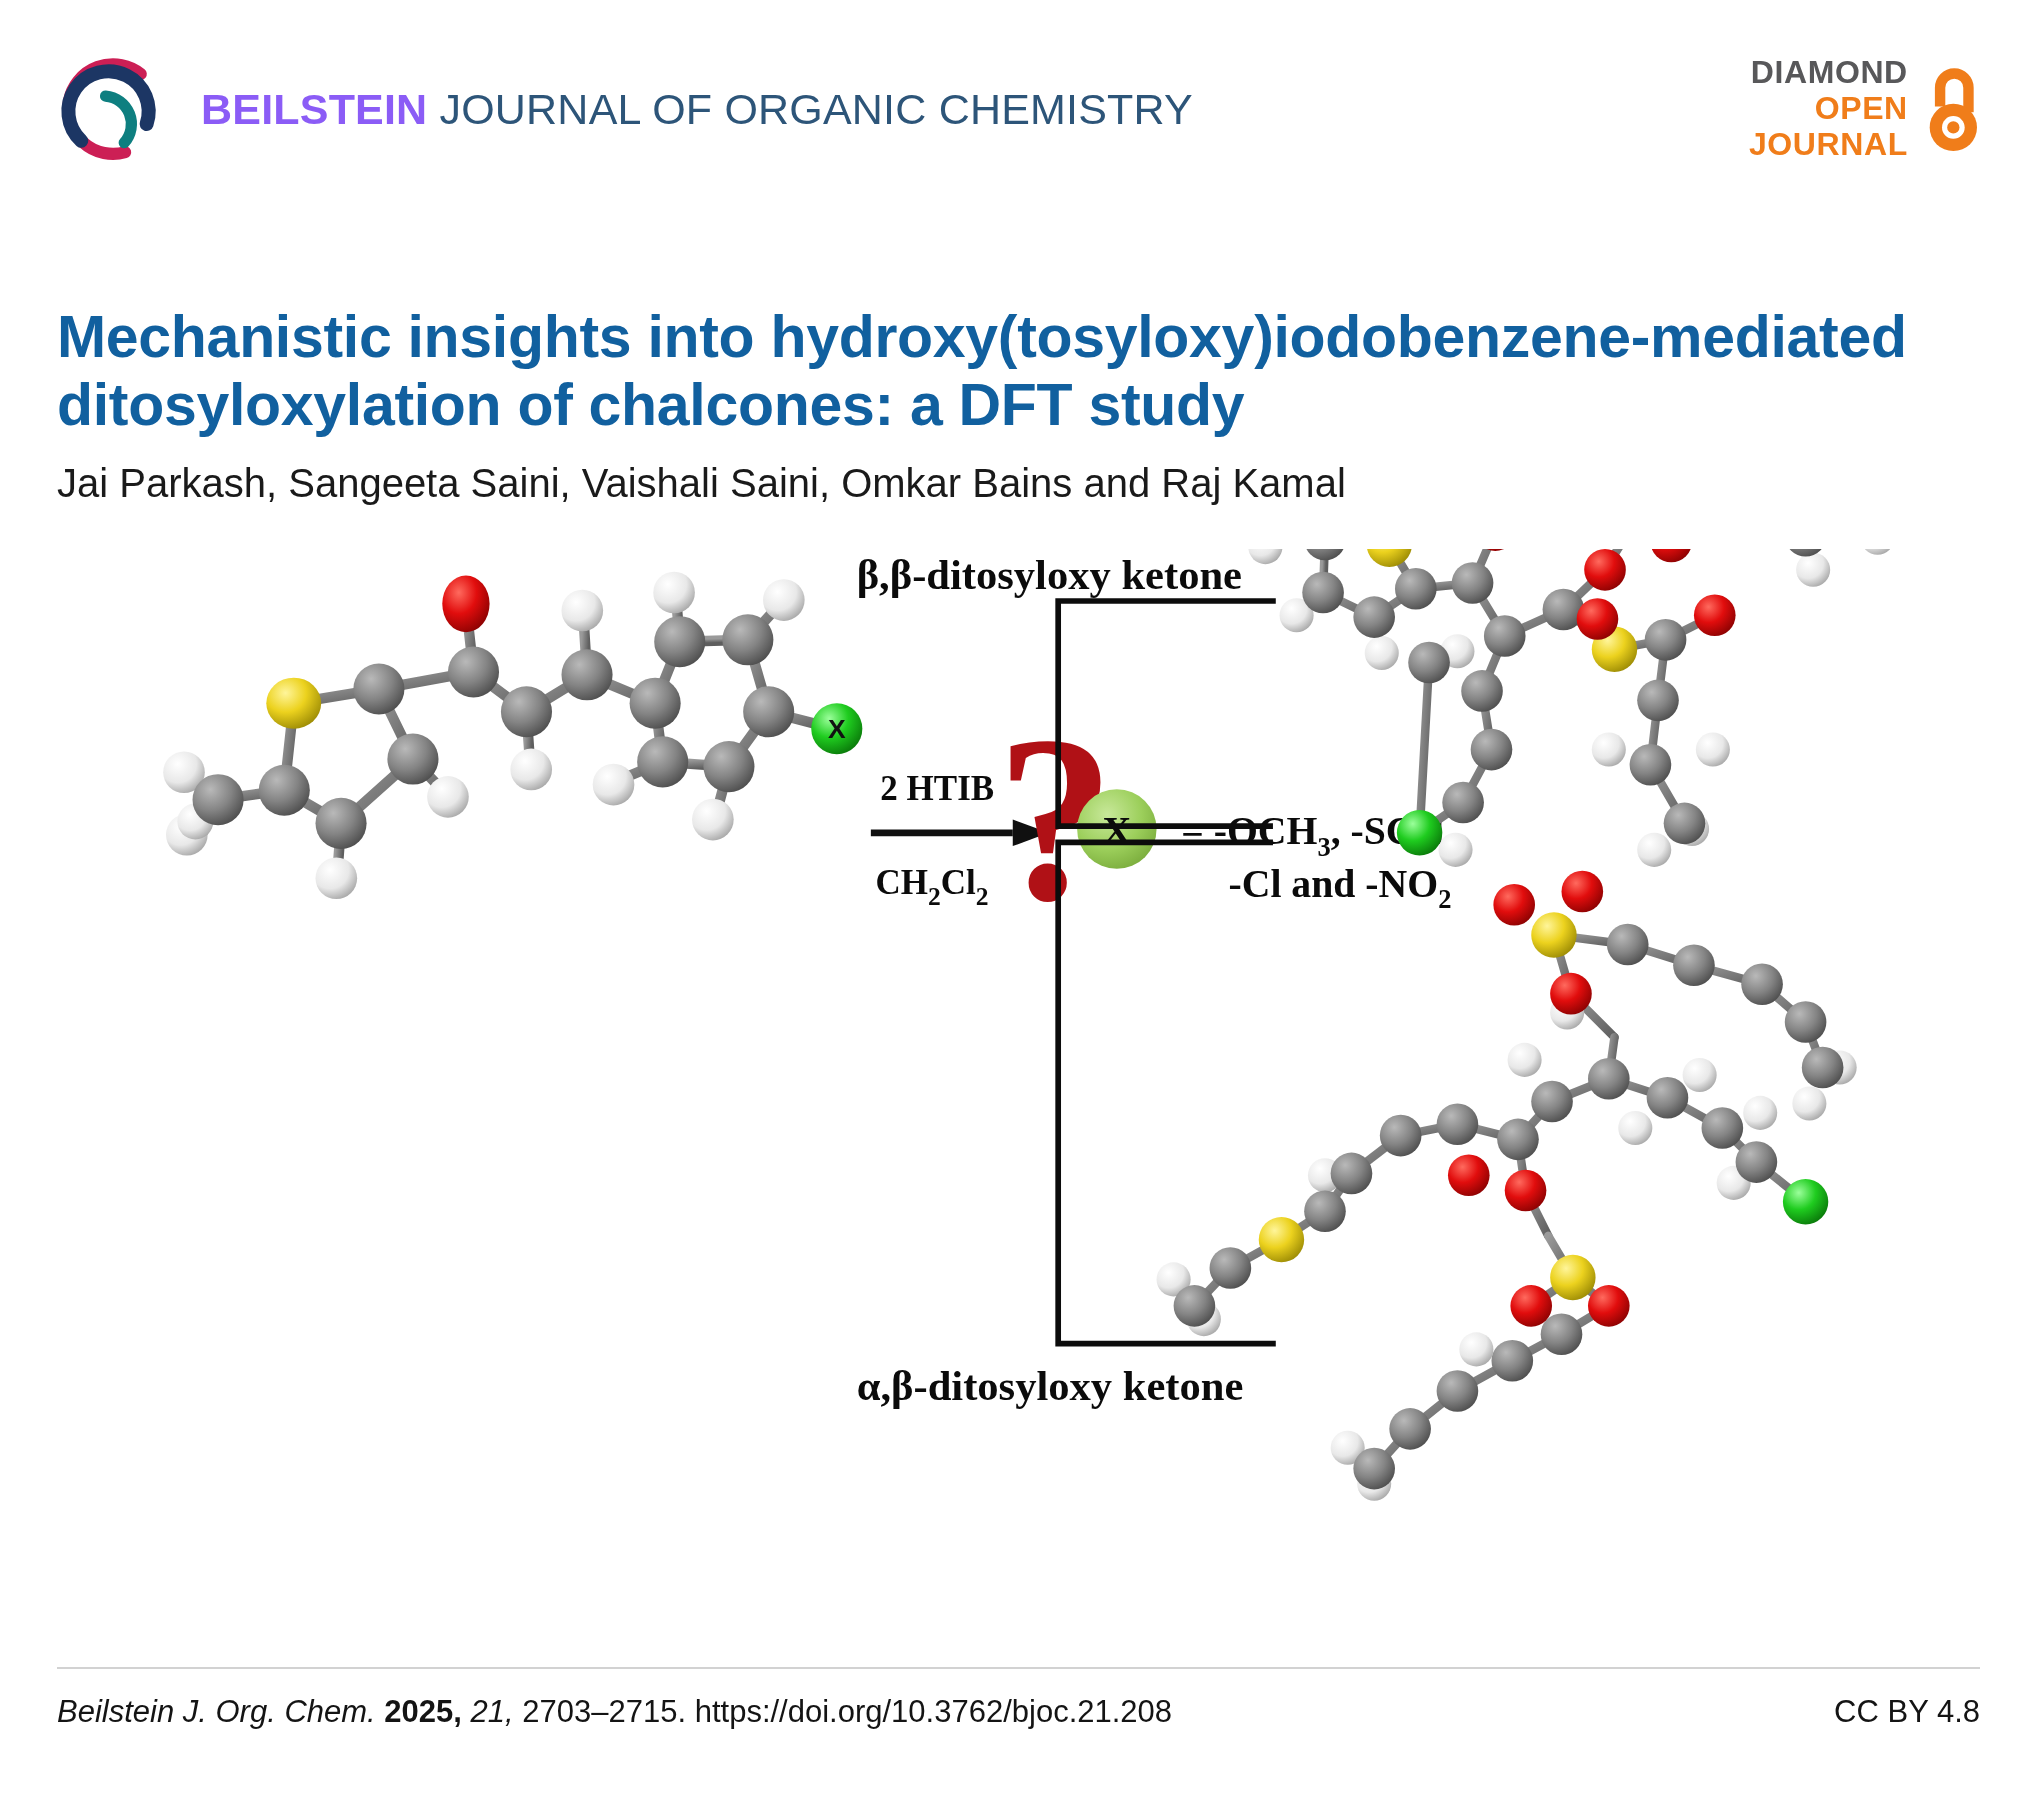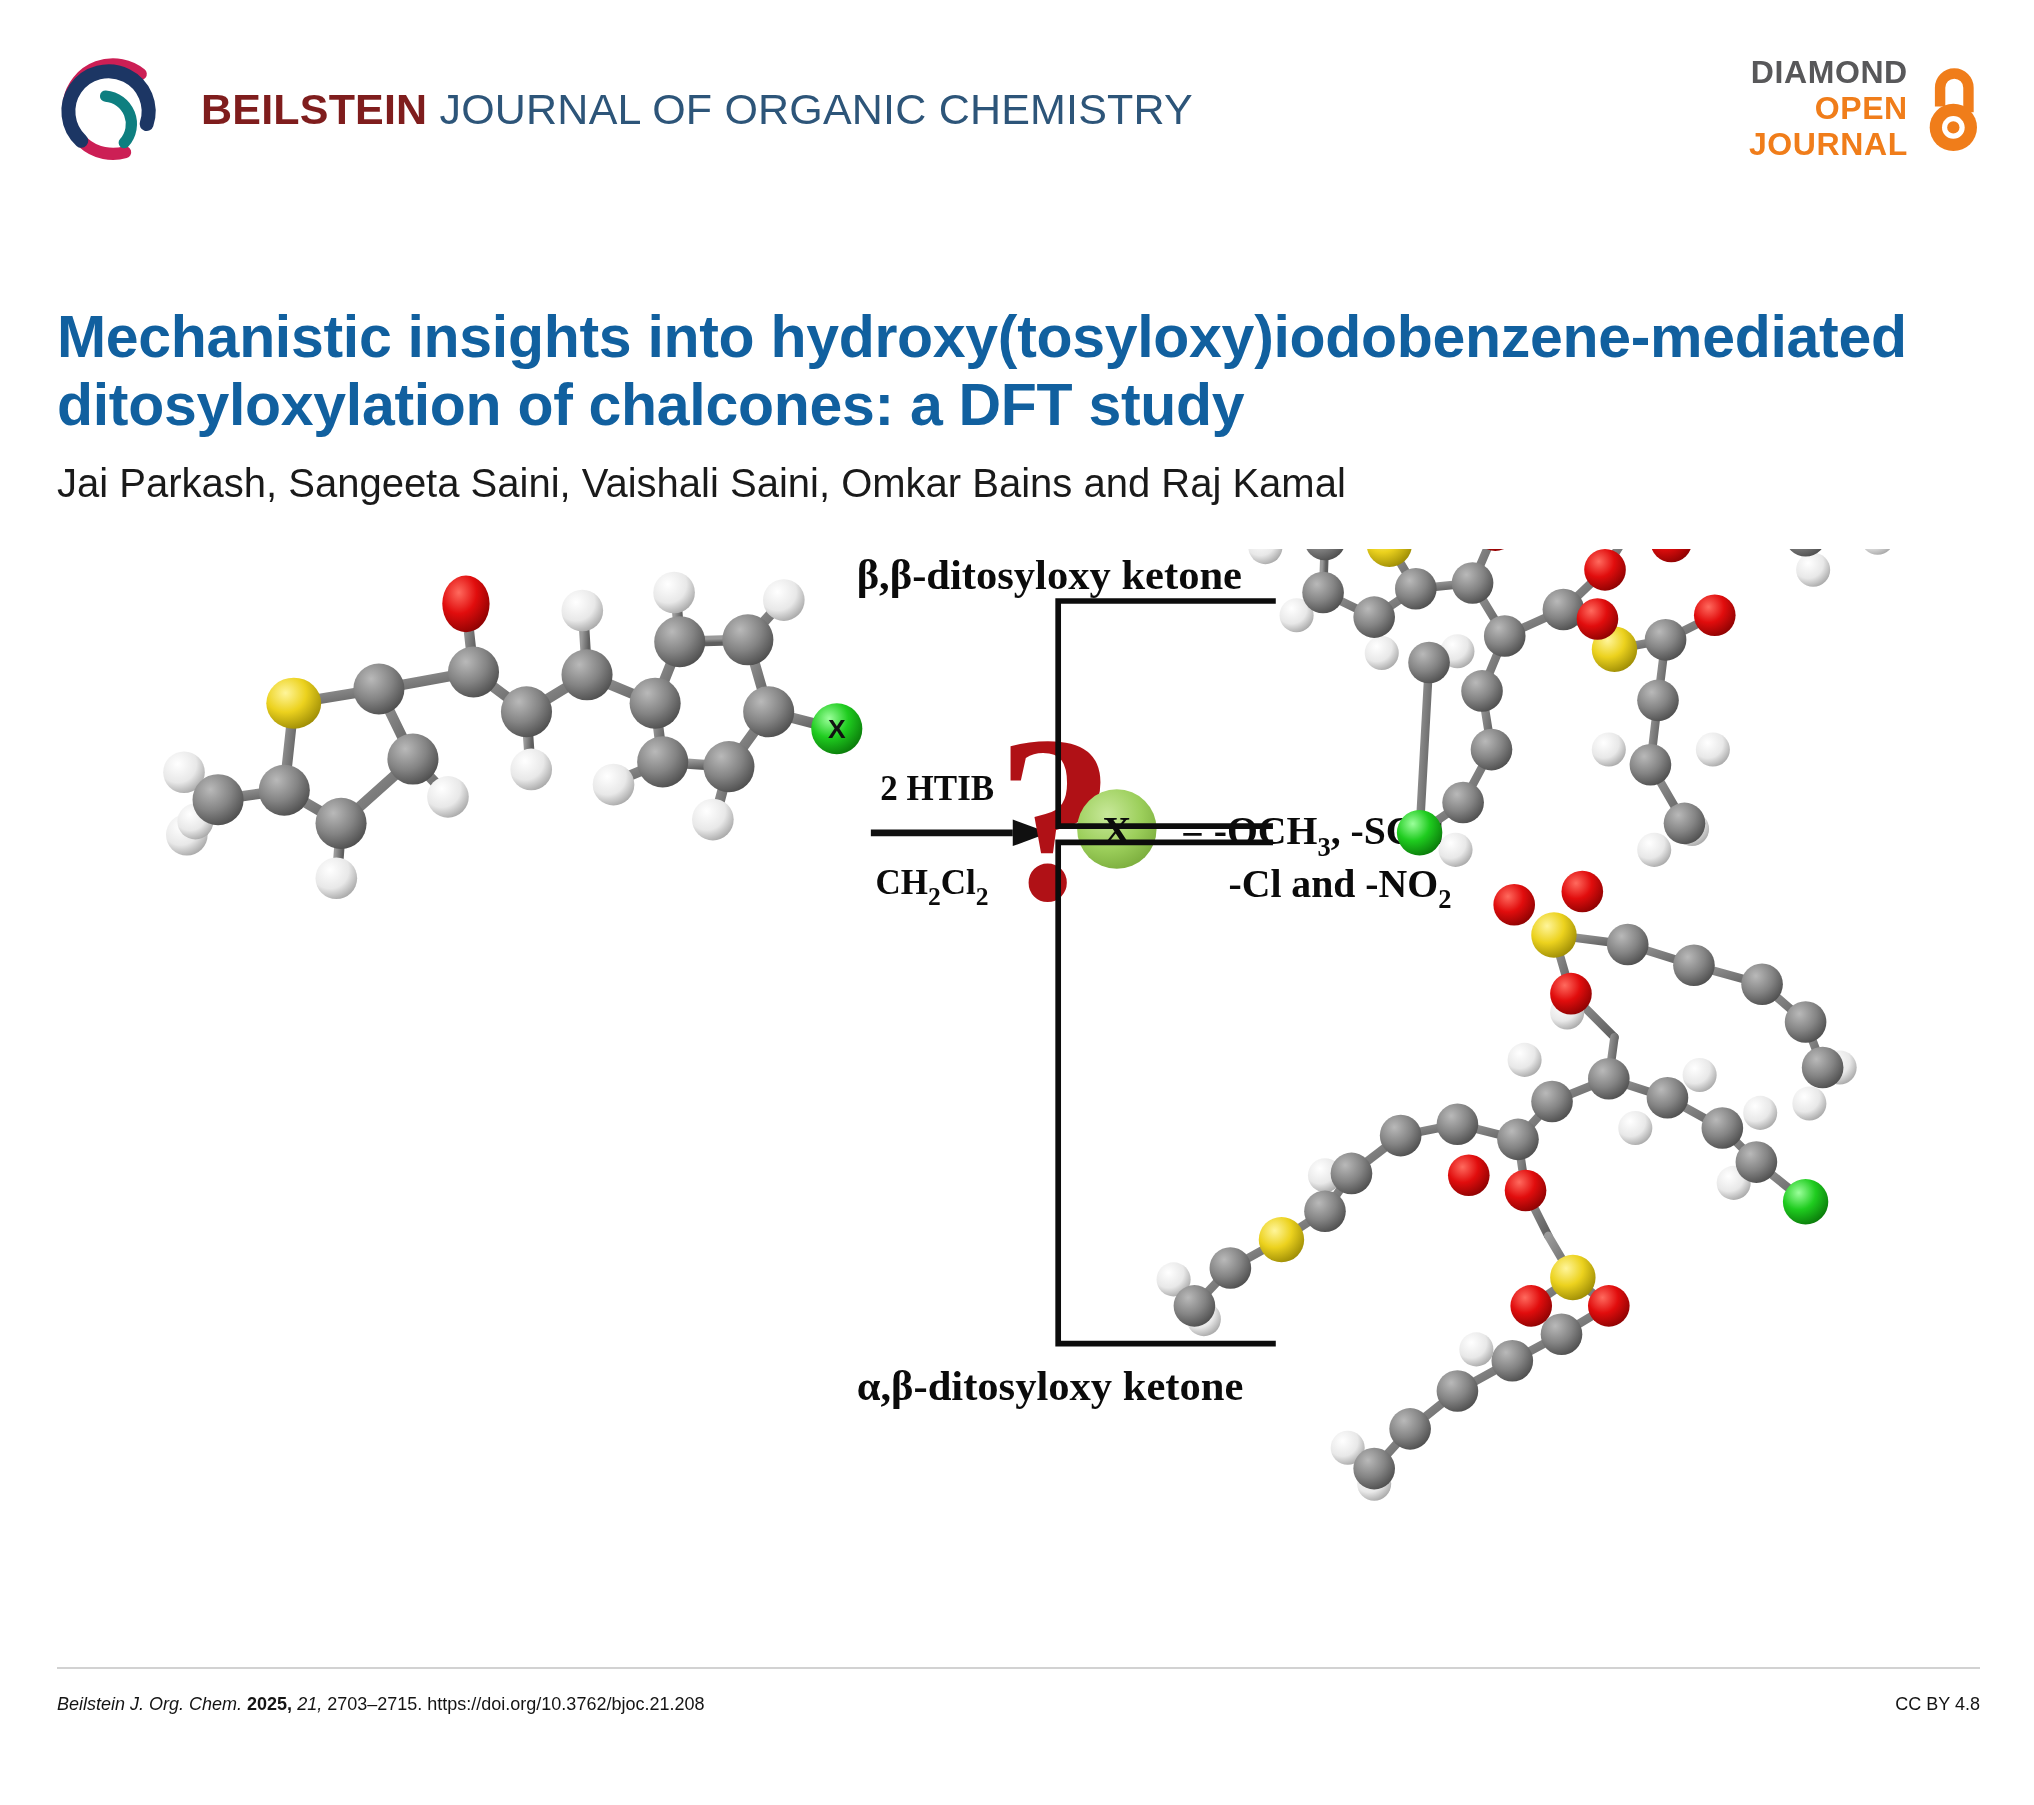--- a/index.html
+++ b/index.html
@@ -38,21 +38,21 @@
   .masthead {
     font-size: 43px;
     letter-spacing: 0.2px;
     white-space: nowrap;
     color: #1b3a63;
     line-height: 1;
     padding-bottom: 3.8px;
   }
   .masthead .mh-bold {
     font-weight: bold;
-    color: #7f1d1d;
+    color: #8b5cf6;
   }
   .masthead .mh-light {
     font-weight: normal;
     color: #2d5579;
   }
 
   
   .oa-badge {
     position: absolute;
     right: 55px;
@@ -154,21 +154,21 @@
     background: #d2d2d2;
   }
   .footer {
     position: absolute;
     left: 57px;
     top: 1694px;
     width: 1923px;
     display: flex;
     justify-content: space-between;
     align-items: baseline;
-    font-size: 18px;
+    font-size: 31px;
     color: #141414;
   }
   .footer-cite .it { font-style: italic; }
   .footer-cite .bd { font-weight: bold; }
   .footer-license { white-space: nowrap; }
 </style>
 </head>
 <body>
 
 <div class="header">

